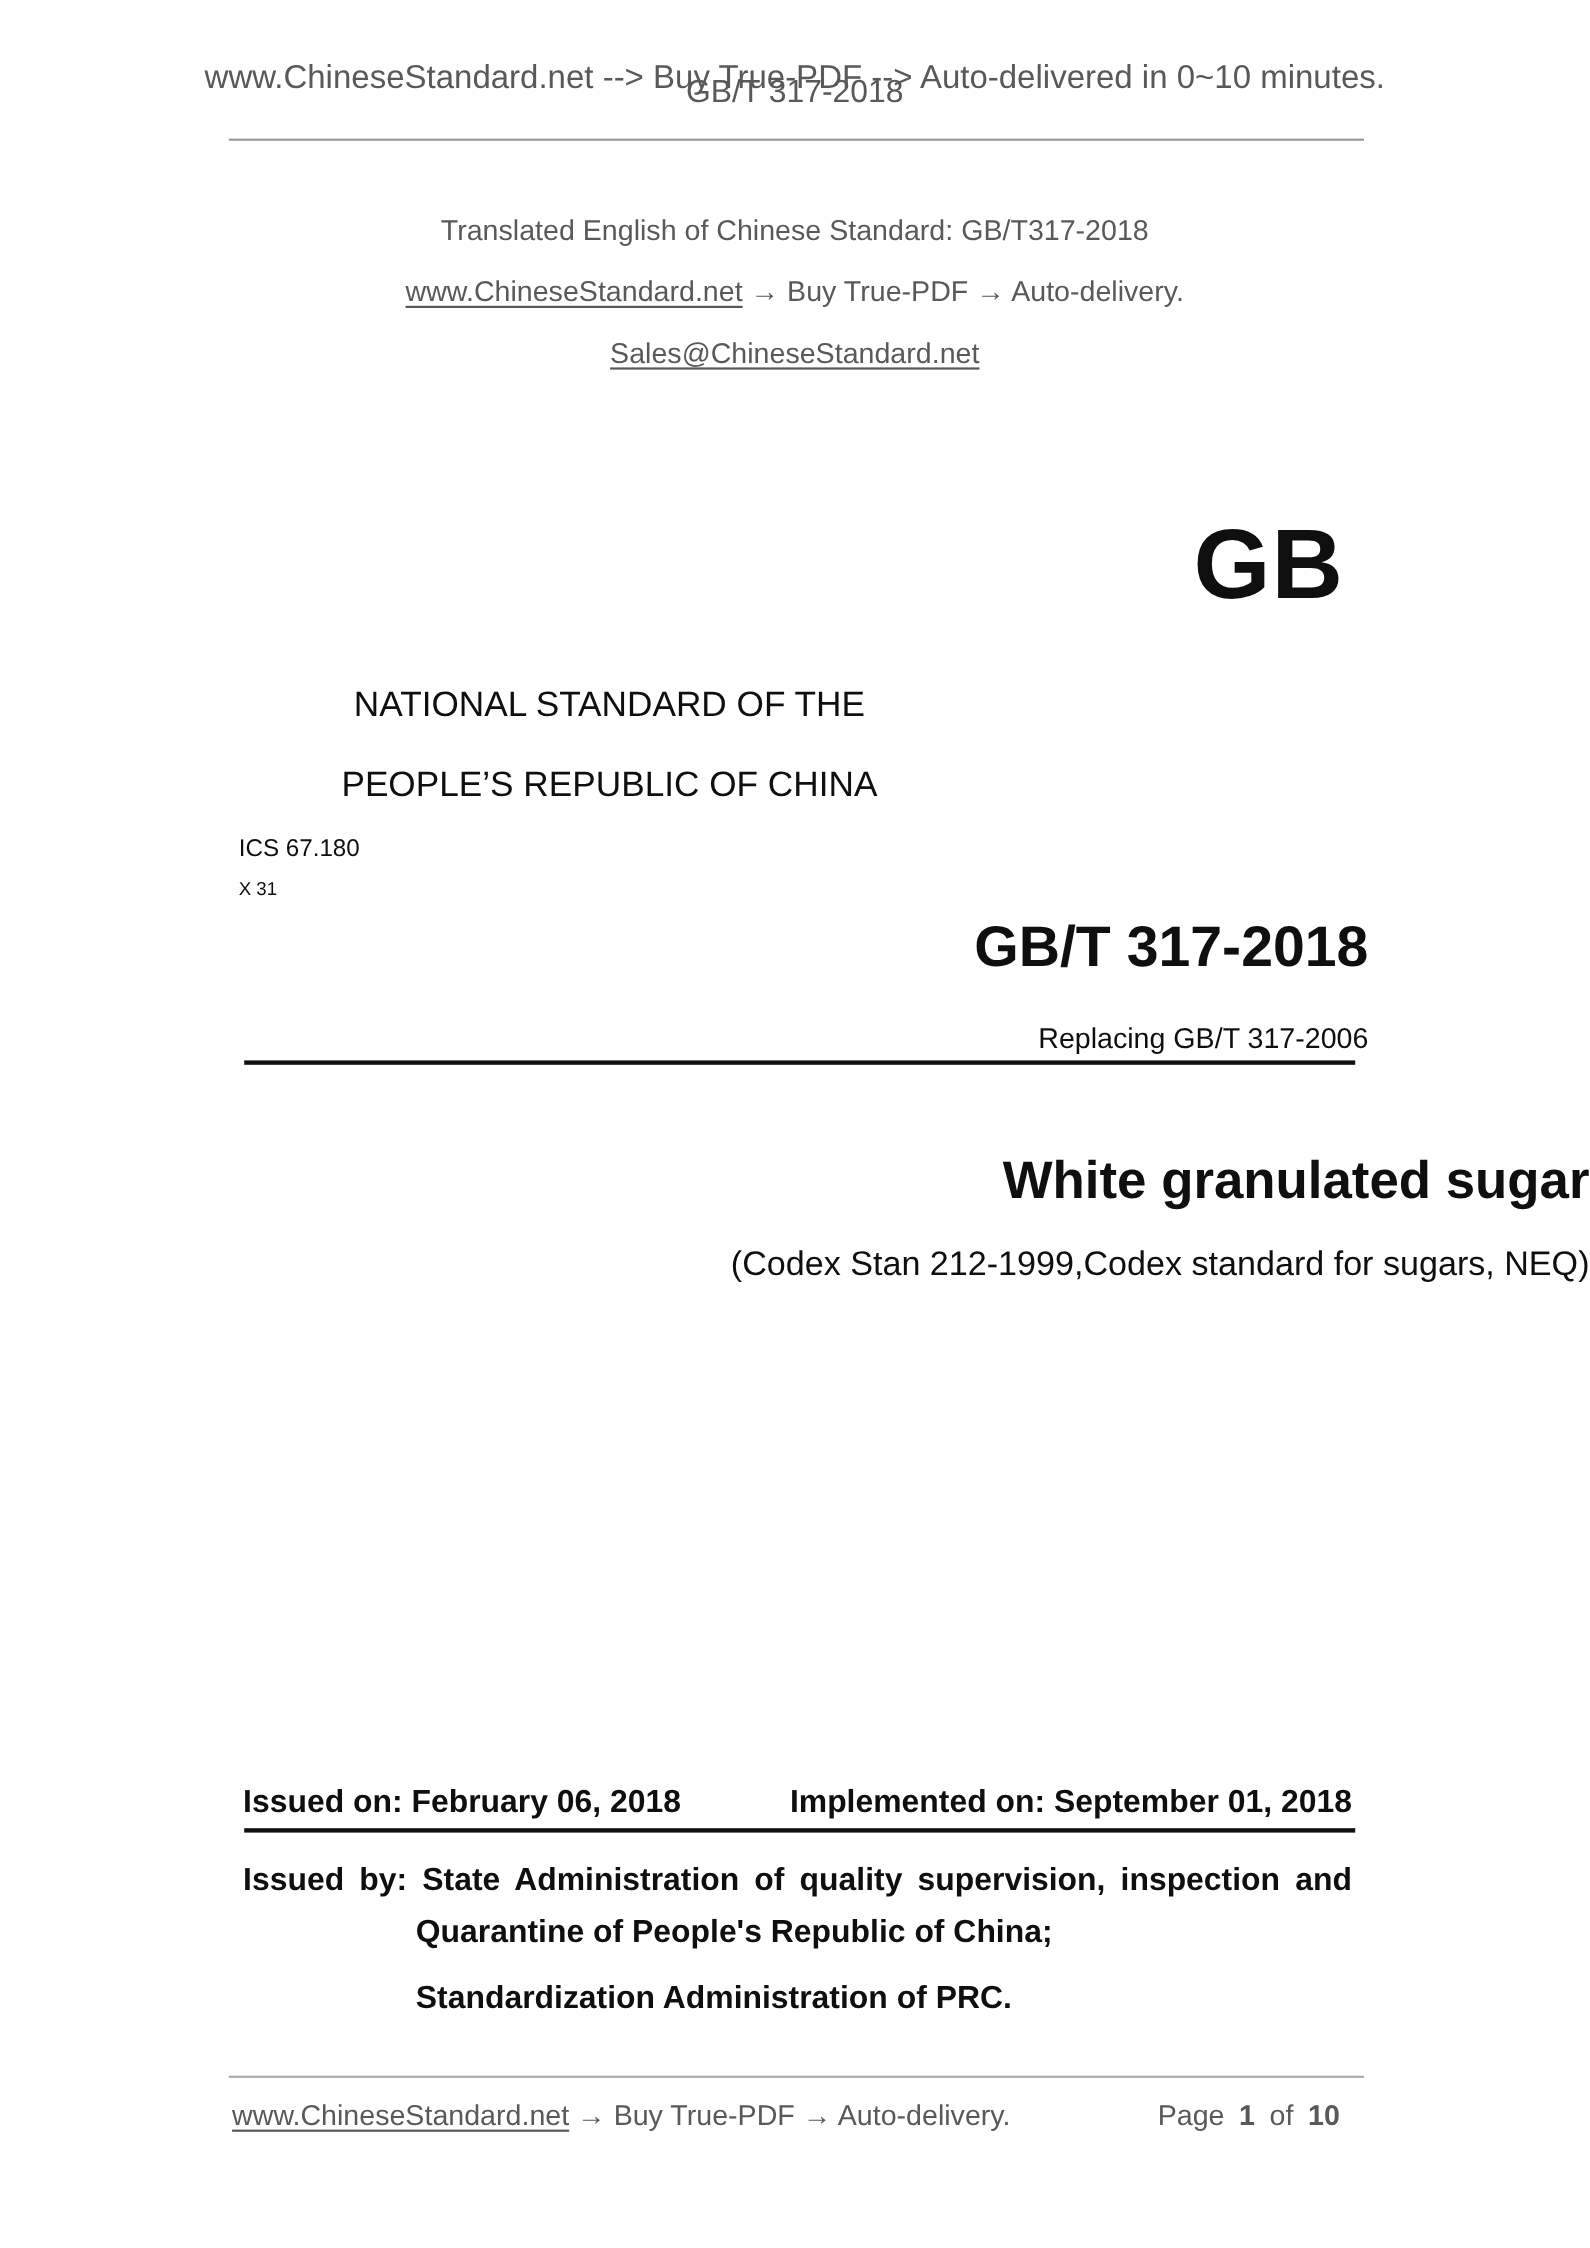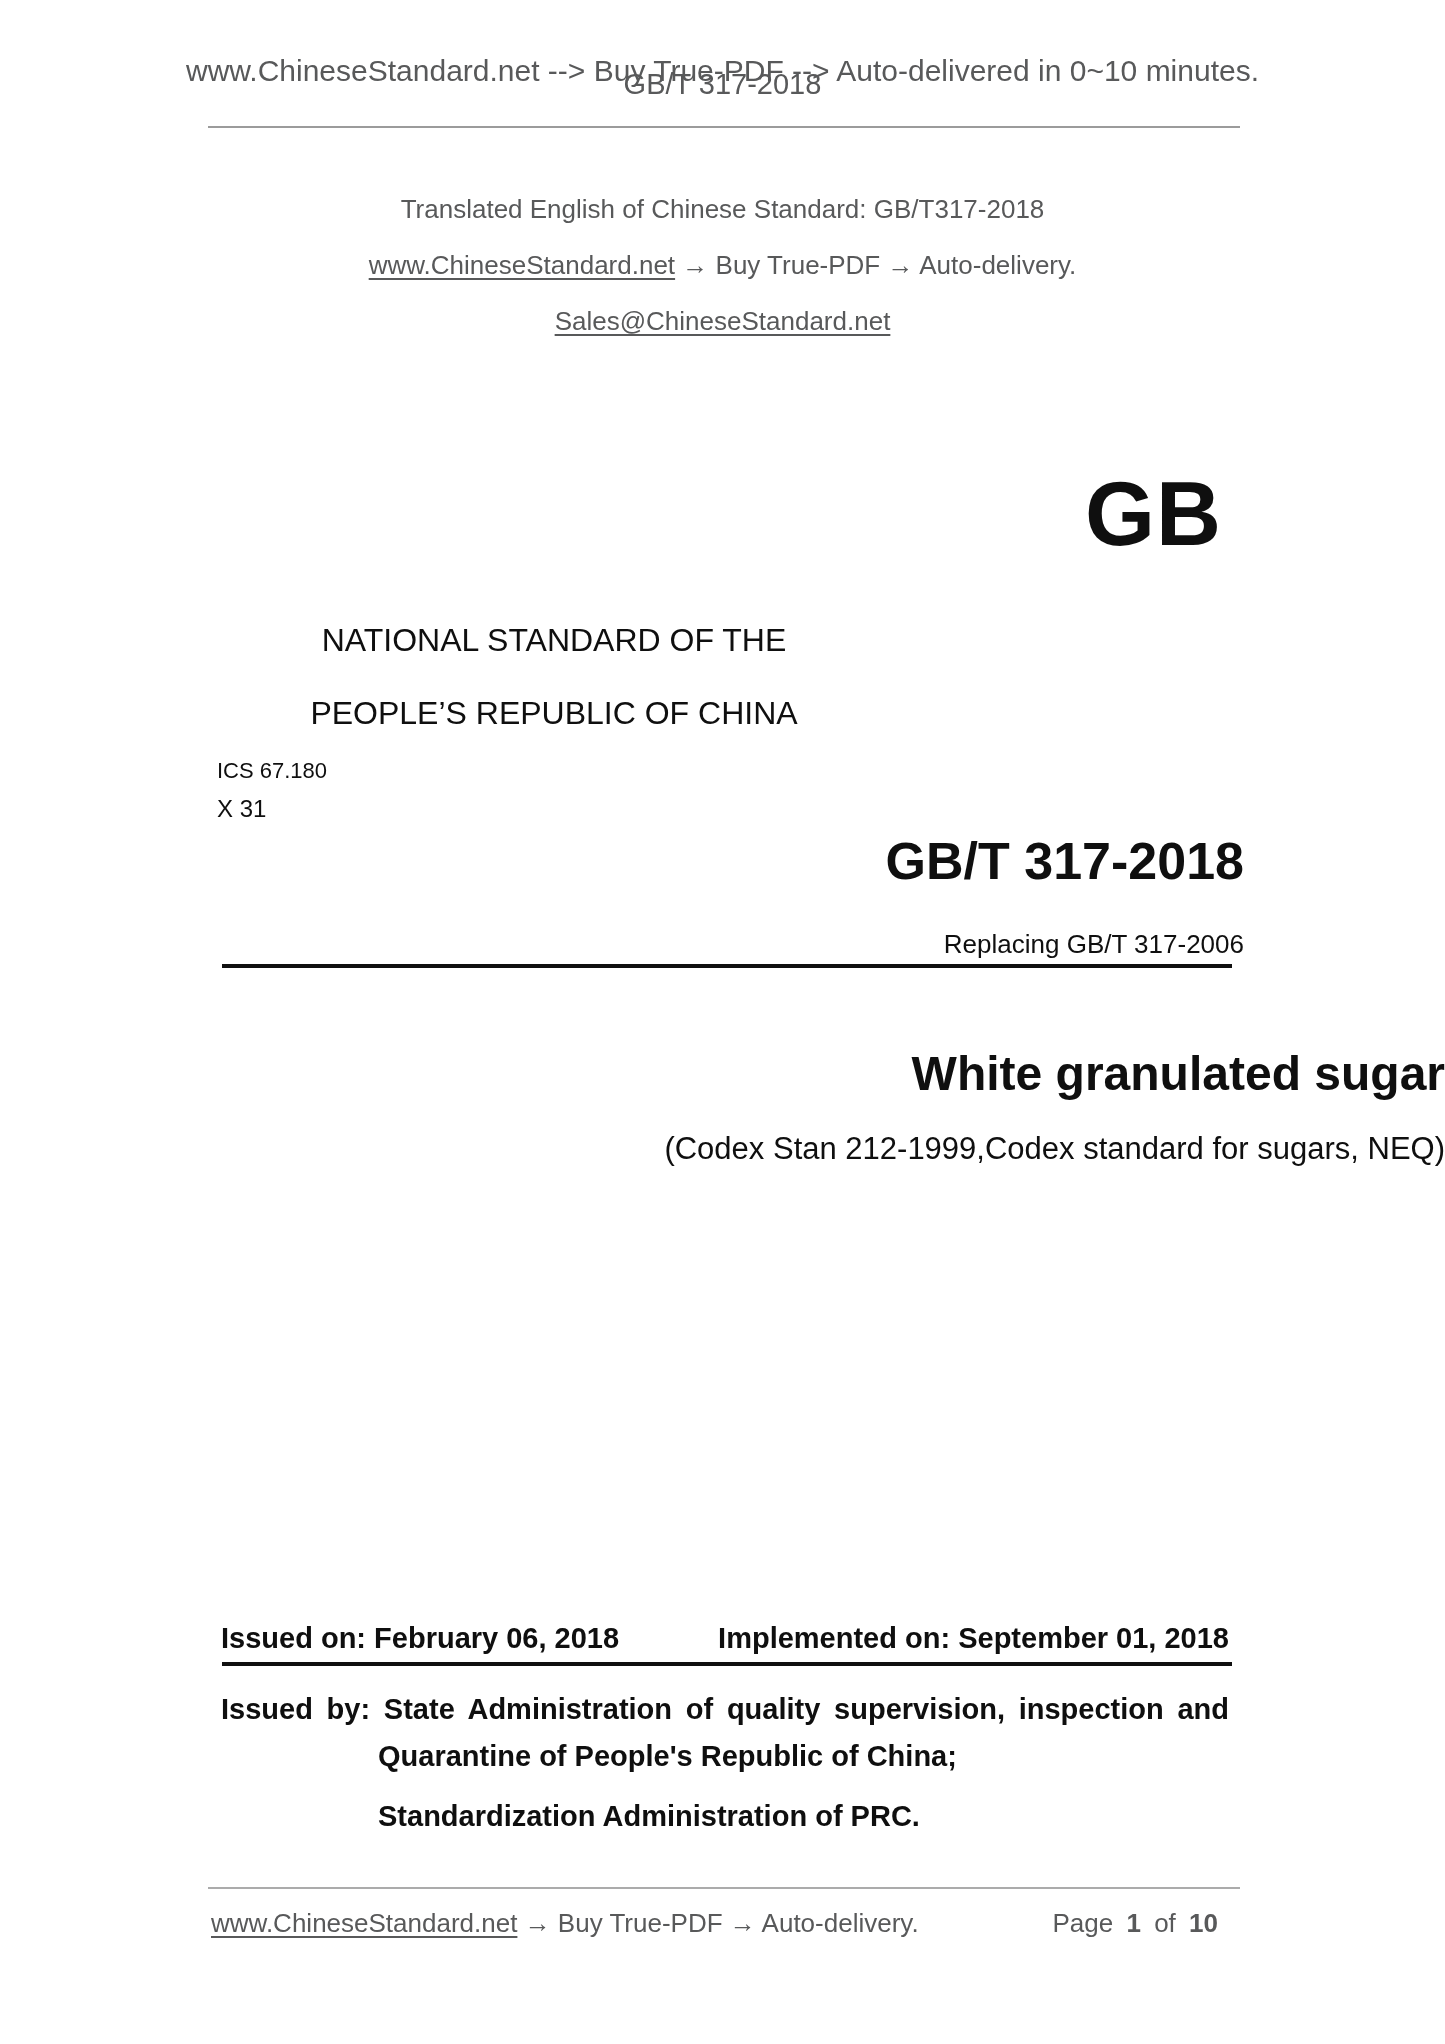--- a/index.html
+++ b/index.html
@@ -26,21 +26,21 @@
   .buyline    { top: 248px; font-size: 26px; line-height: 34px; }
   .email-line { top: 304px; font-size: 26px; line-height: 34px; }
   .ulink { text-decoration: underline; text-underline-offset: 4px; cursor: pointer; }
 
   
   .gb-logo { top: 468px; right: 223px; font-size: 90px; line-height: 92px; font-weight: bold; letter-spacing: 1px; }
   .nat-block { left: 165px; width: 778px; text-align: center; }
   .nat1 { top: 620px; font-size: 32px; line-height: 40px; }
   .nat2 { top: 693px; font-size: 32px; line-height: 40px; }
   .ics  { top: 757px; left: 217px; font-size: 22px; line-height: 28px; }
-  .x31  { top: 795px; left: 217px; font-size: 24px; line-height: 28px; }
+  .x31  { top: 795px; left: 217px; font-size: 17px; line-height: 28px; }
   .std-code { top: 831px; right: 201px; font-size: 52px; line-height: 60px; font-weight: bold; }
   .replacing { top: 928px; right: 201px; font-size: 26px; line-height: 32px; }
   .rule-black { left: 222px; width: 1010px; height: 4px; background: #101010; }
   .rule1 { top: 964px; }
 
   
   .main-title { top: 1046px; font-size: 48px; line-height: 56px; font-weight: bold; left: 17px; width: 1428px; text-align: right; }
   .subtitle   { top: 1130px; font-size: 31px; line-height: 38px; left: 17px; width: 1428px; text-align: right; }
 
   

